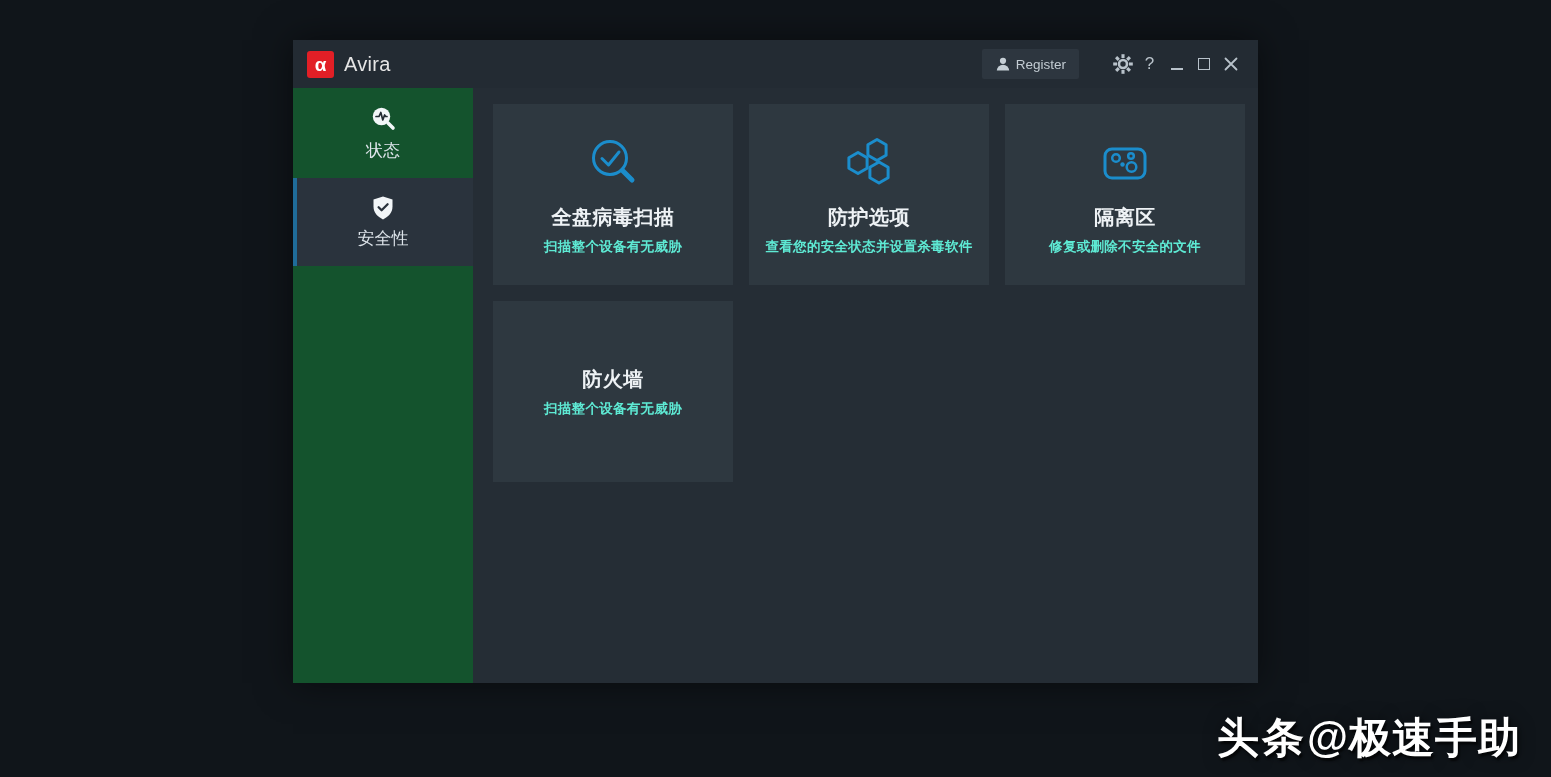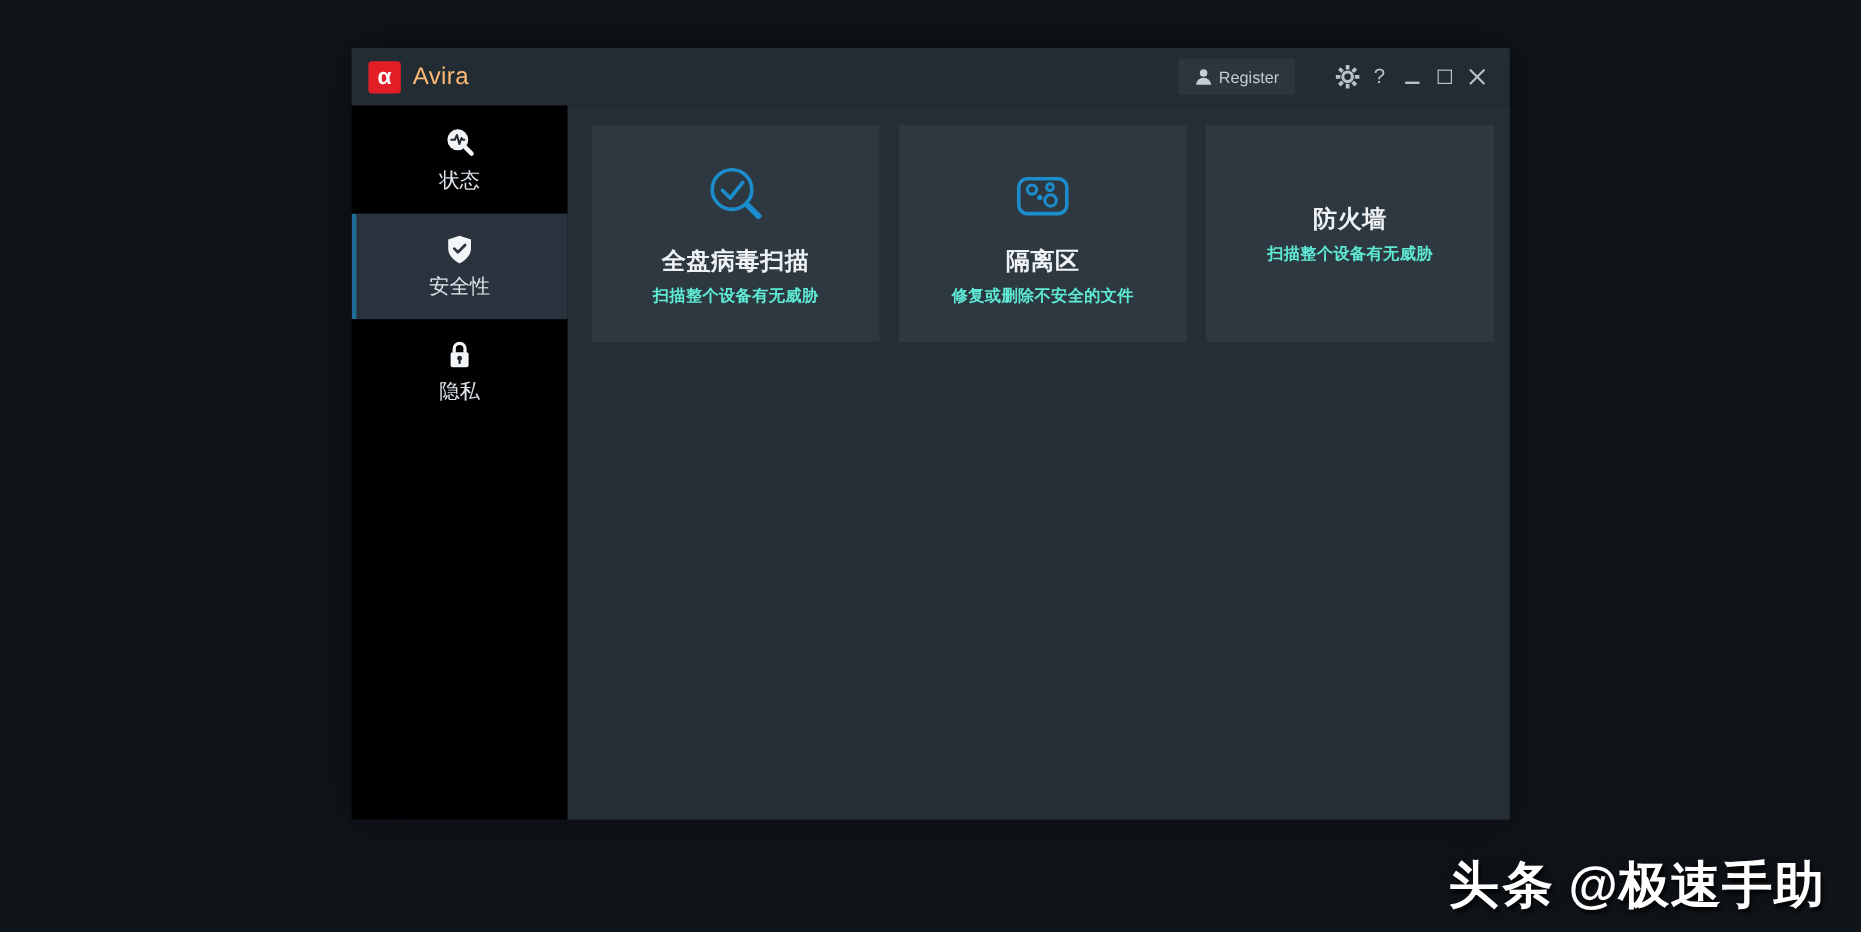--- a/index.html
+++ b/index.html
@@ -17,39 +17,39 @@
     position:absolute; left:0; top:0; right:0; height:48px;
     background:#232b33; display:flex; align-items:center;
     justify-content:space-between; padding:0 14px 0 14px;
   }
   .brand { display:flex; align-items:center; gap:10px; }
   .logo {
     width:27px; height:27px; background:#e21f26; border-radius:3px;
     color:#ffffff; font-size:19px; font-weight:bold; line-height:27px;
     text-align:center; display:inline-block;
   }
-  .brand-name { color:#fdba74; font-size:20px; letter-spacing:.3px; }
+  .brand-name { color:#e5e5e5; font-size:20px; letter-spacing:.3px; }
   .titlebar-right { display:flex; align-items:center; }
   button { background:none; border:none; color:inherit; font:inherit; cursor:pointer; }
   .register-btn {
     height:30px; background:#2d363f; border-radius:2px; padding:0 13px;
     display:flex; align-items:center; gap:5px; color:#c3ccd3; font-size:13.5px;
     margin-right:30px;
   }
   .tb-icon {
     width:27px; height:30px; display:flex; align-items:center; justify-content:center;
     color:#b8c2ca;
   }
   .help-btn { font-size:17px; line-height:1; padding-bottom:2px; }
   .min-glyph { width:12px; height:2px; background:#b8c2ca; display:inline-block; margin-top:10px; }
   .max-glyph { width:12px; height:12px; border:1.6px solid #b8c2ca; display:inline-block; }
   
   .sidebar {
     position:absolute; left:0; top:48px; width:180px; bottom:0;
-    background:#000000;
+    background:#14532d;
   }
   .nav { padding-top:2px; }
   .nav-item {
     height:88px; display:flex; flex-direction:column; align-items:center;
     justify-content:center; gap:6px; color:#dde4ea; font-size:17px; cursor:pointer;
   }
   .nav-item.active {
     background:#2a333d; box-shadow:inset 4px 0 0 #1f6c99;
   }
   .nav-icon { height:26px; display:flex; align-items:center; justify-content:center; }
@@ -68,21 +68,21 @@
   }
   .tile-icon { height:58px; margin-bottom:12px; display:flex; align-items:center; justify-content:center; }
   .tile-title { color:#eef2f5; font-size:20px; font-weight:700; letter-spacing:.5px; }
   .tile-sub  { color:#5eead4; font-size:13.5px; font-weight:600; margin-top:7px; letter-spacing:.3px; }
   
   .watermark {
     position:absolute; right:30px; bottom:16px; color:#ffffff;
     font-size:42px; line-height:1.1; white-space:nowrap;
     text-shadow:2px 3px 2px rgba(0,0,0,.65), 0 0 16px rgba(0,0,0,.5);
   }
-  .wm-bold { font-weight:900; letter-spacing:3px; margin-right:10px; }
+  .wm-bold { font-weight:900; letter-spacing:3px; margin-right:0; }
   .wm-handle { font-weight:700; letter-spacing:1px;margin-top:20px; }
   svg { display:block; }
 </style>
 </head>
 <body>
 
 <div class="window">
 
   <header class="titlebar">
     <div class="brand">
@@ -152,51 +152,51 @@
       <div class="nav-item active">
         <span class="nav-icon">
           <svg width="26" height="26" viewBox="0 0 26 26">
             <path d="M13,1.5 L22.5,4.6 V11.6 C22.5,17.6 18.6,21.6 13,24.6 C7.4,21.6 3.5,17.6 3.5,11.6 V4.6 Z" fill="#f2f6f8"></path>
             <polyline points="8.6,12.2 11.6,15.2 17.6,9.2" fill="none" stroke="#2a333d" stroke-width="2.3" stroke-linecap="round" stroke-linejoin="round"></polyline>
           </svg>
         </span>
         <span class="nav-label">安全性</span>
       </div>
 
-      <div class="nav-item">
-        <span class="nav-icon">
-          <svg width="26" height="26" viewBox="0 0 26 26">
-            <path d="M8.5,11 V7.6 a4.5,4.5 0 0 1 9,0 V11" fill="none" stroke="#f2f6f8" stroke-width="2.7"></path>
-            <rect x="5.5" y="10.5" width="15" height="12.5" rx="1.6" fill="#f2f6f8"></rect>
-            <circle cx="13" cy="15.5" r="2" fill="#1f262e"></circle>
-            <rect x="12.1" y="16.6" width="1.8" height="3.6" fill="#1f262e"></rect>
-          </svg>
-        </span>
-        <span class="nav-label">隐私</span>
-      </div>
 
 
     </nav>
   </aside>
 
   <main class="content">
     <div class="grid">
 
       <div class="tile">
         <span class="tile-icon">
           <svg width="56" height="56" viewBox="0 0 56 56" fill="none" stroke="#1b8dcc">
             <circle cx="25" cy="23" r="16.5" stroke-width="3"></circle>
             <polyline points="17,23.5 23.5,30 34,17" stroke-width="3" stroke-linecap="round" stroke-linejoin="round"></polyline>
             <line x1="37.5" y1="35.5" x2="47" y2="45" stroke-width="5" stroke-linecap="round"></line>
           </svg>
         </span>
         <div class="tile-title">全盘病毒扫描</div>
         <div class="tile-sub">扫描整个设备有无威胁</div>
       </div>
 
+      <div class="tile">
+        <span class="tile-icon">
+          <svg width="56" height="56" viewBox="0 0 56 56" fill="none" stroke="#1b8dcc" stroke-width="3" stroke-linejoin="round">
+            <path d="M17,17.5 l9.1,5.25 v10.5 L17,38.5 l-9.1,-5.25 v-10.5 Z"></path>
+            <path d="M36,4.5 l9.1,5.25 v10.5 L36,25.5 l-9.1,-5.25 v-10.5 Z"></path>
+            <path d="M38,27 l9.1,5.25 v10.5 L38,48 l-9.1,-5.25 v-10.5 Z"></path>
+          </svg>
+        </span>
+        <div class="tile-title">防护选项</div>
+        <div class="tile-sub">查看您的安全状态并设置杀毒软件</div>
+      </div>
 
       <div class="tile">
         <span class="tile-icon">
           <svg width="56" height="56" viewBox="0 0 56 56" fill="none" stroke="#1b8dcc">
             <rect x="8" y="14" width="40" height="29" rx="7" stroke-width="3"></rect>
             <circle cx="19" cy="23" r="3.8" stroke-width="2.5"></circle>
             <circle cx="34" cy="21" r="2.8" stroke-width="2.5"></circle>
             <circle cx="34.5" cy="32" r="4.8" stroke-width="2.5"></circle>
             <circle cx="25.5" cy="29.5" r="2.2" fill="#1b8dcc" stroke="none"></circle>
           </svg>

